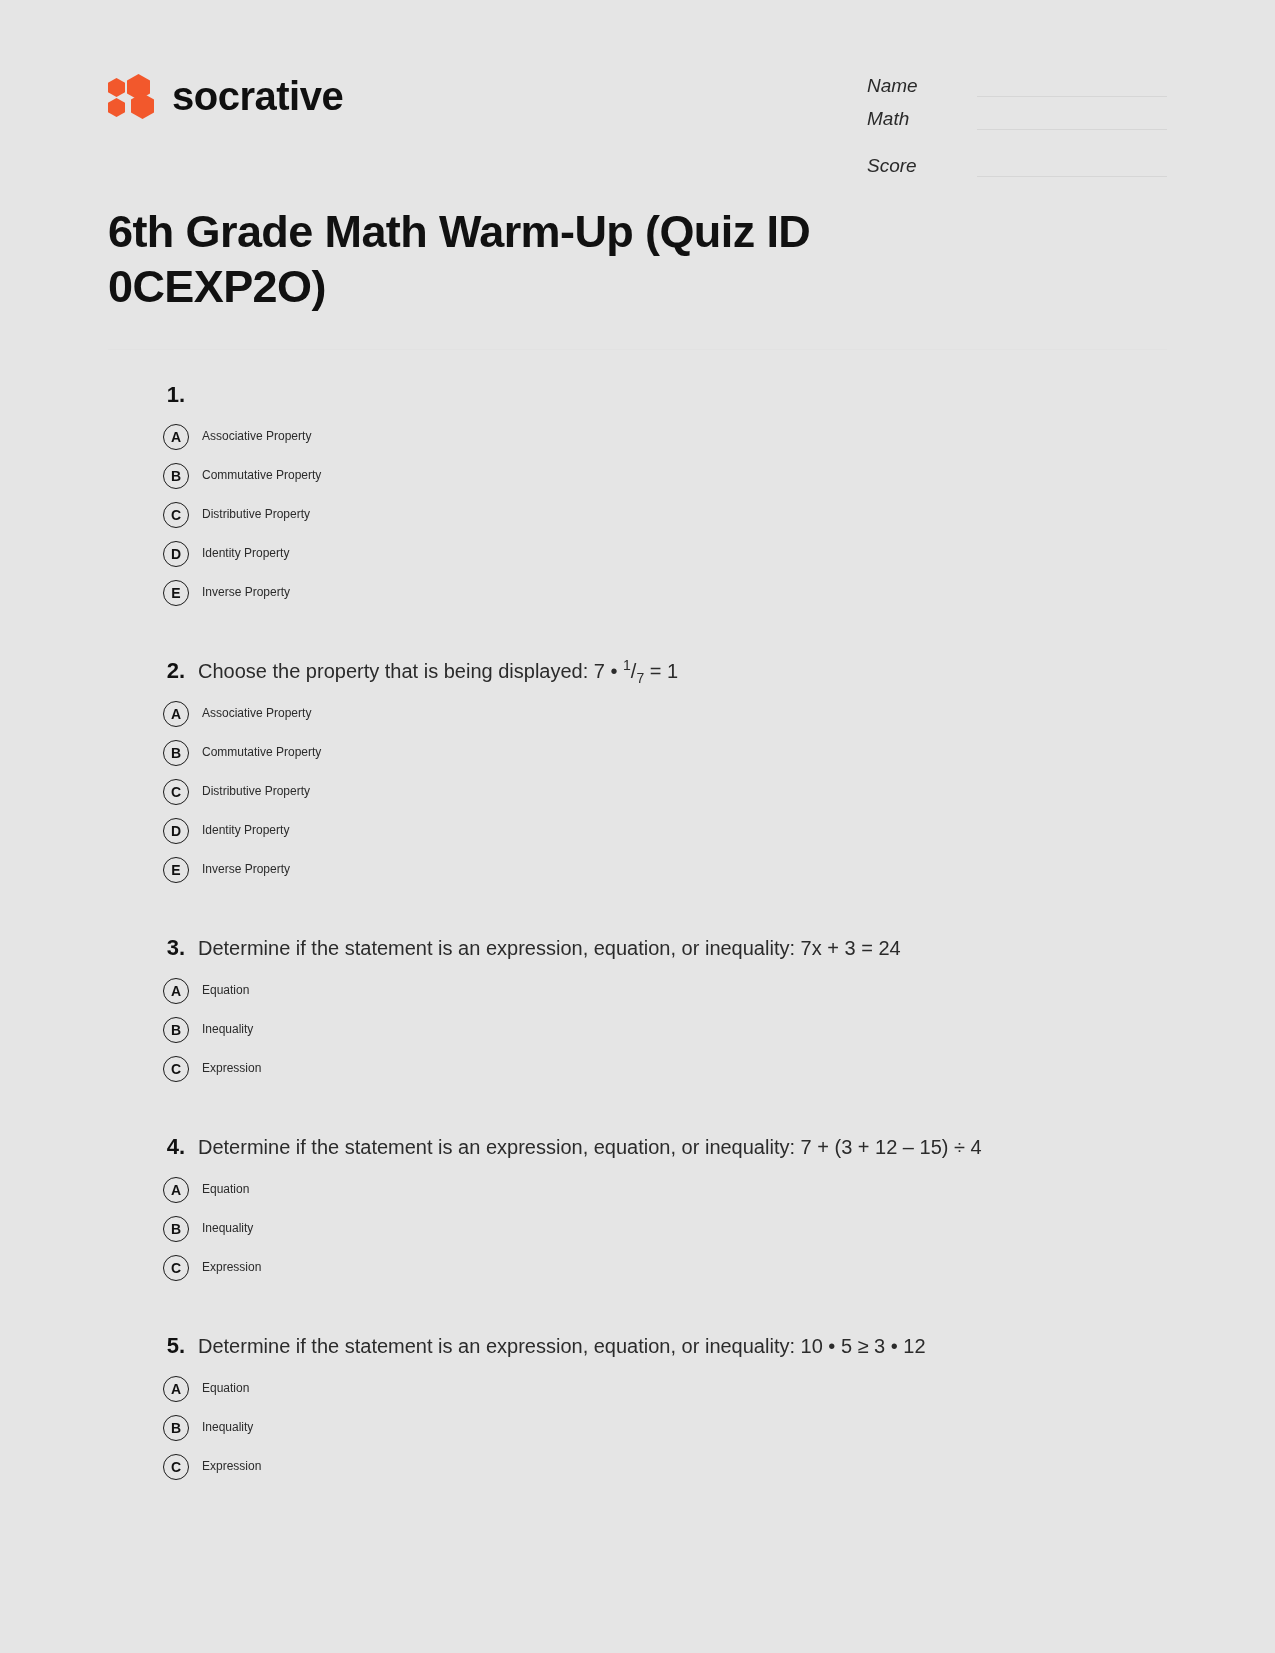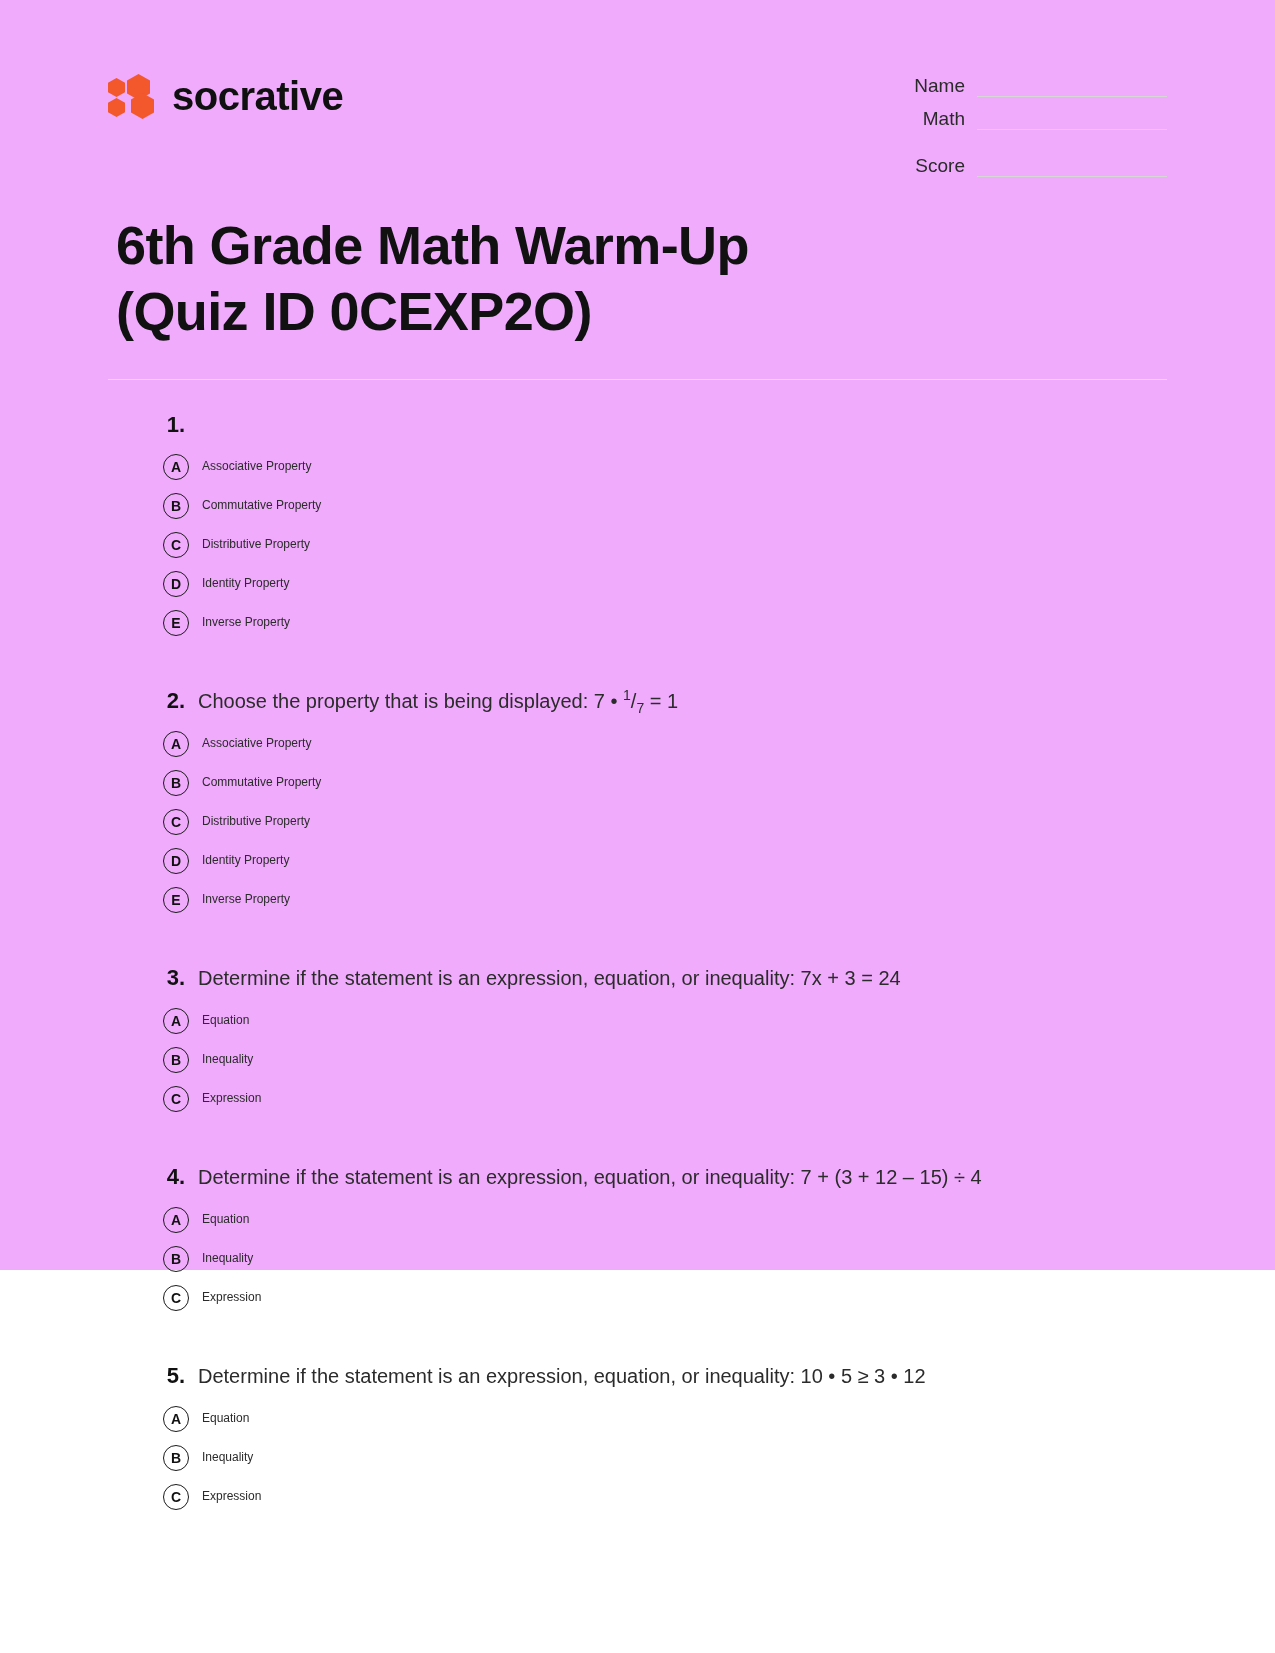--- a/index.html
+++ b/index.html
@@ -9,25 +9,25 @@
   }
   body {
     width: 1275px;
     height: 1653px;
     font-family: "Liberation Sans", sans-serif;
     color: #1a1a1a;
     -webkit-font-smoothing: antialiased;
   }
   .page {
     width: 1275px;
-    height: 1270px;
+    height: 1653px;
     box-sizing: border-box;
     padding: 0;
     position: relative;
-    background: #f0abfc;
+    background: #e5e5e5;
   }
   
   .header {
     display: flex;
     align-items: flex-start;
     justify-content: space-between;
     padding: 62px 108px 0 108px;
     box-sizing: border-box;
   }
   .brand {
@@ -68,50 +68,51 @@
     line-height: 1;
   }
   .meta {
     width: 300px;
     padding-top: 14px;
     flex: none;
   }
   .meta-row {
     display: flex;
     align-items: flex-end;
-    justify-content: flex-end;
+    justify-content: space-between;
     gap: 12px;
     margin-bottom: 12px;
+    font-style: italic;
   }
   .meta-row.score-row {
     margin-top: 26px;
   }
   .meta-label {
     font-size: 19px;
     color: #2a2a2a;
     line-height: 1.1;
     white-space: nowrap;
   }
   .meta-line {
     width: 190px;
     border-bottom: 1.5px solid #d6d6d6;
     height: 20px;
   }
   
   .title-block {
     padding: 16px 108px 0 108px;
   }
   .quiz-title {
-    font-size: 54px;
+    font-size: 45px;
     font-weight: 700;
     line-height: 1.22;
     letter-spacing: -0.6px;
     color: #111;
     max-width: 760px;
-    margin: 8px;
+    margin: 0;
   }
   .divider {
     margin: 34px 108px 0 108px;
     border-top: 1.5px solid #e2e2e2;
   }
   
   .questions {
     padding: 32px 108px 0 108px;
   }
   .question {

